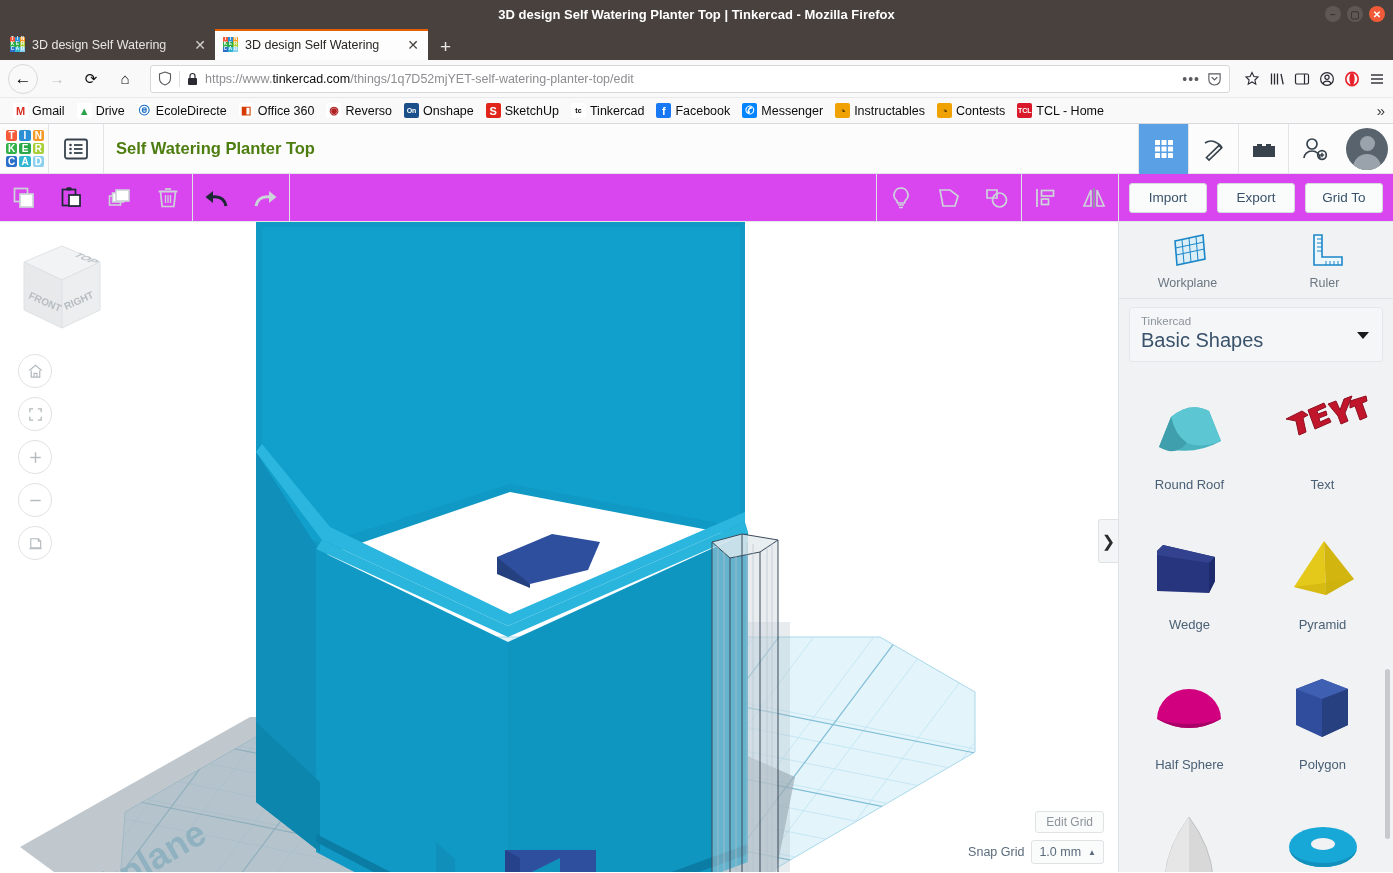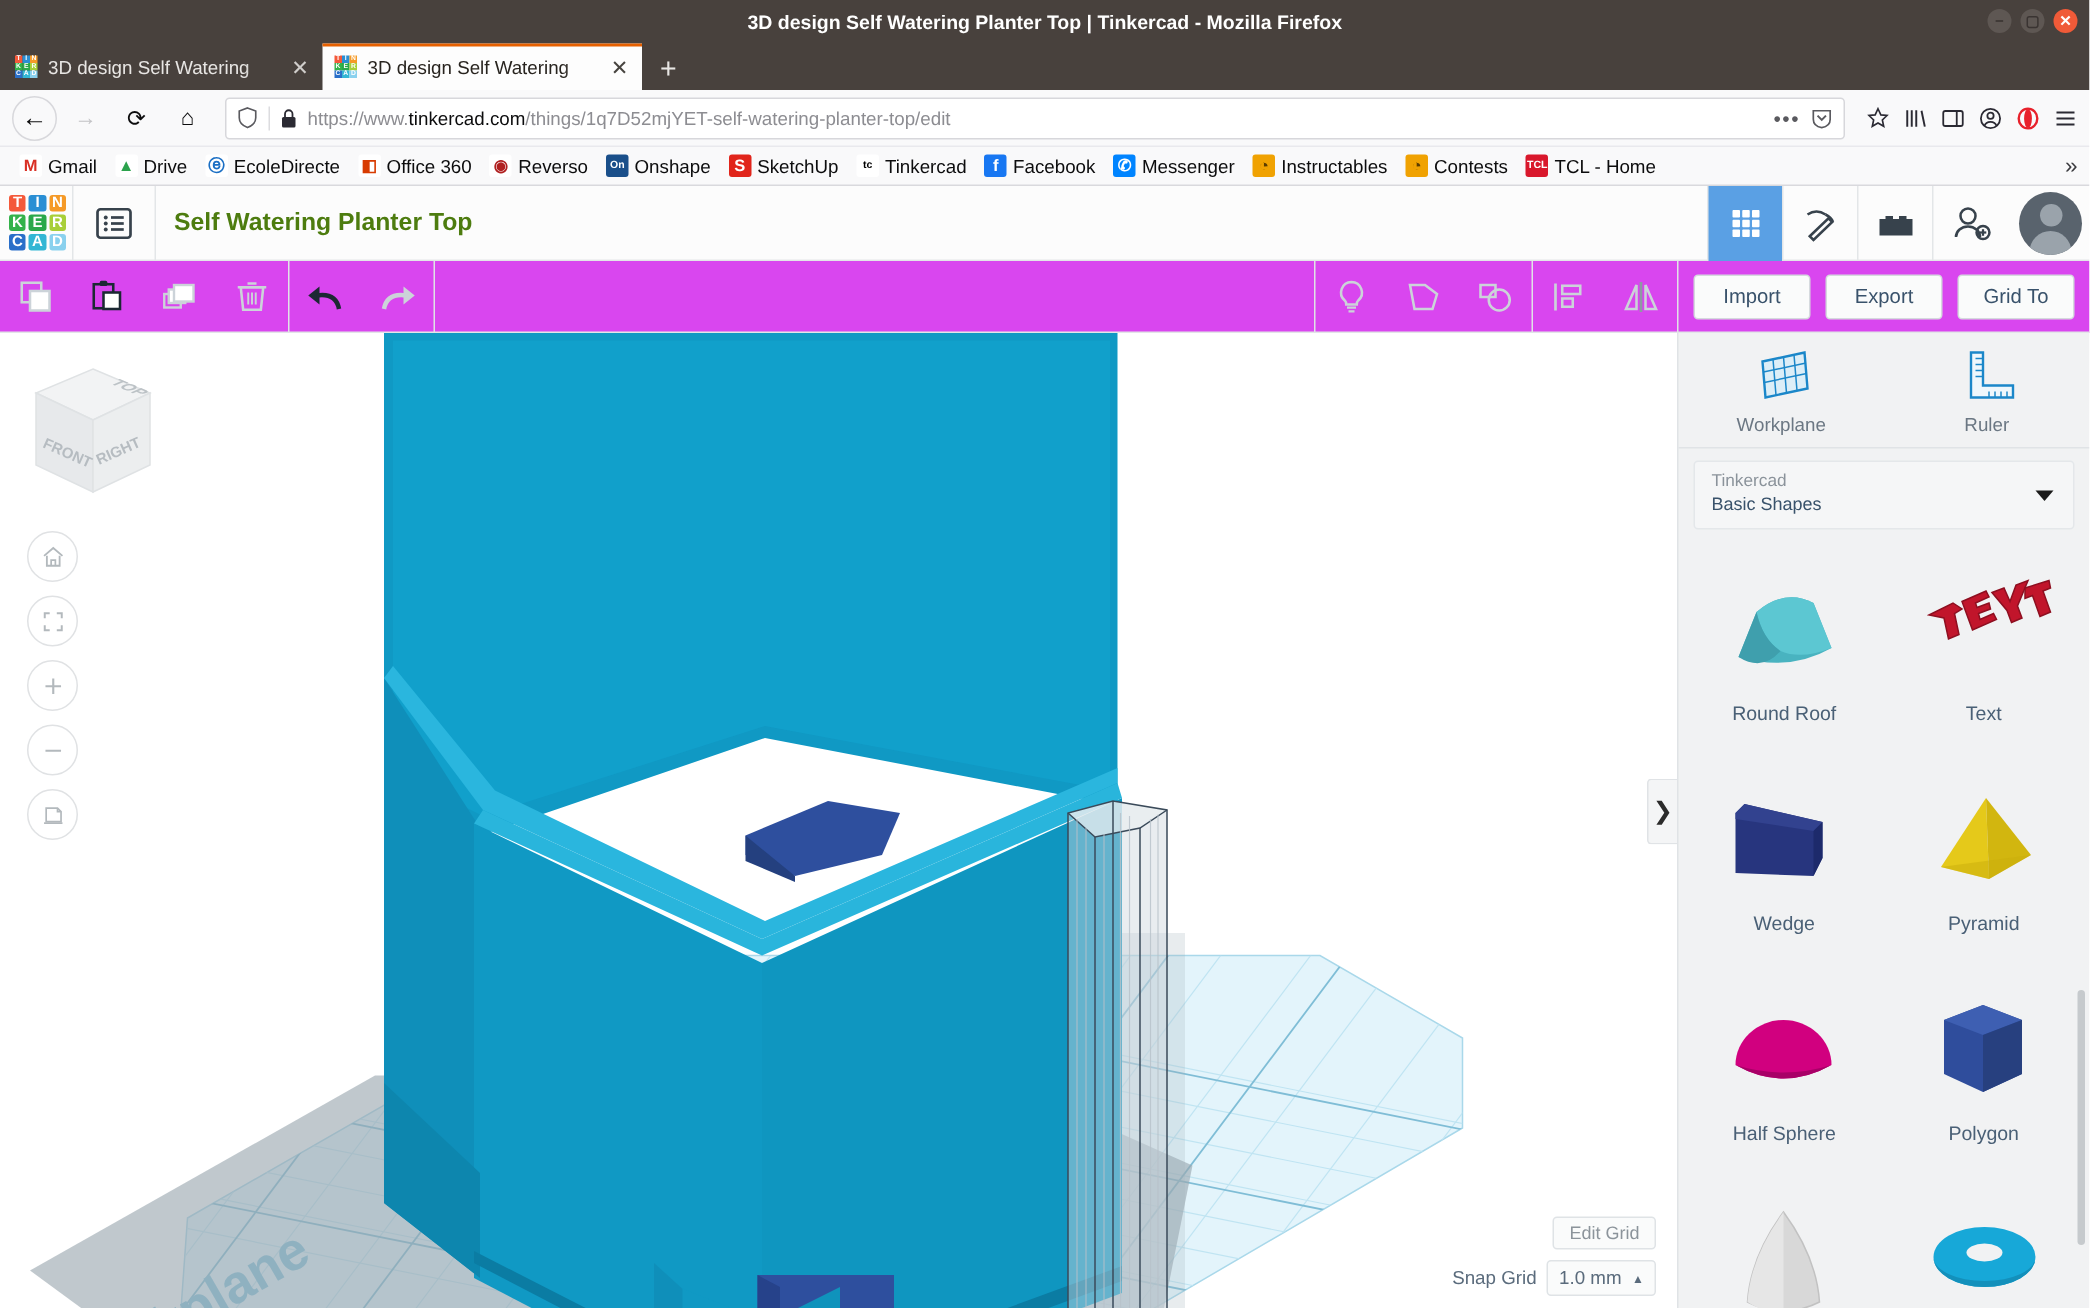--- a/index.html
+++ b/index.html
@@ -118,21 +118,21 @@
   
   .rpanel { width: 275px; background: #f1f2f3; border-left: 1px solid #e0e3e6; display: flex; flex-direction: column;
             position: relative; }
   .rp-tools { height: 77px; display: flex; border-bottom: 1px solid #e0e3e6; }
   .rp-tool { flex: 1; display: flex; flex-direction: column; align-items: center; justify-content: center; gap: 5px; }
   .rp-tool-label { font-size: 12.5px; color: #6b7783; }
   .rp-select-wrap { padding: 8px 10px 7px 10px; }
   .rp-select { background: #f5f6f7; border: 1px solid #e4e7ea; border-radius: 3px; padding: 7px 11px 9px 11px;
                position: relative; }
   .rp-select .sub { font-size: 11.5px; color: #8b939b; margin-bottom: 2px; }
-  .rp-select .main-lbl { font-size: 12px; color: #39526b; }
+  .rp-select .main-lbl { font-size: 20px; color: #39526b; }
   .rp-select .caret { position: absolute; right: 13px; top: 50%; transform: translateY(-3px);
                       width: 0; height: 0; border-left: 6px solid transparent; border-right: 6px solid transparent;
                       border-top: 7px solid #1a1a1a; }
   .shapes { flex: 1; overflow: hidden; display: grid; grid-template-columns: 1fr 1fr;
             padding: 6px 4px 0 4px; align-content: start; position: relative; }
   .shape-cell { height: 140px; display: flex; flex-direction: column; align-items: center; justify-content: flex-start;
                 padding-top: 12px; }
   .shape-thumb { width: 96px; height: 86px; display: flex; align-items: center; justify-content: center; }
   .shape-label { font-size: 13px; color: #4a6076; margin-top: 4px; }
   .rp-scroll { position: absolute; right: 3px; top: 300px; width: 5px; height: 170px; background: #c6cacd; border-radius: 3px; }

